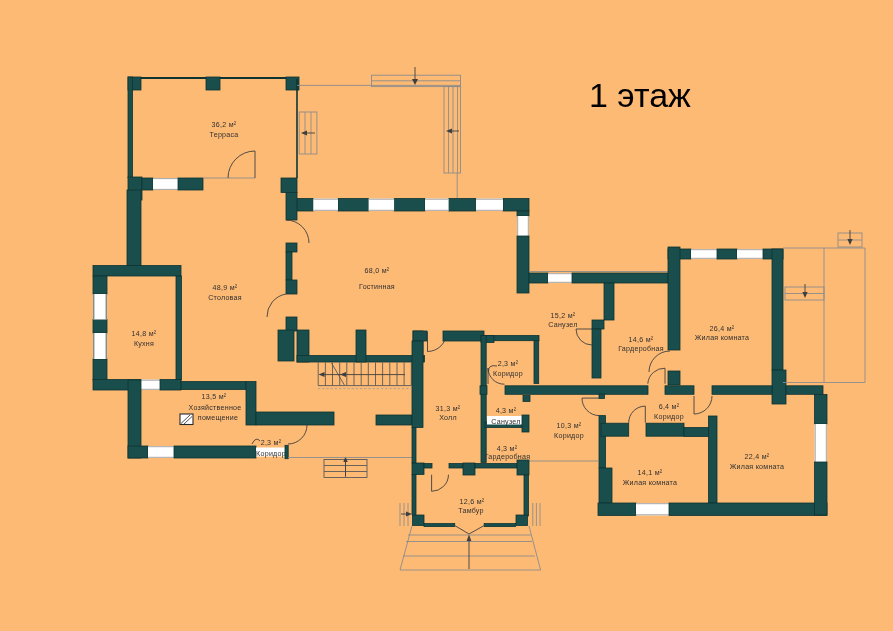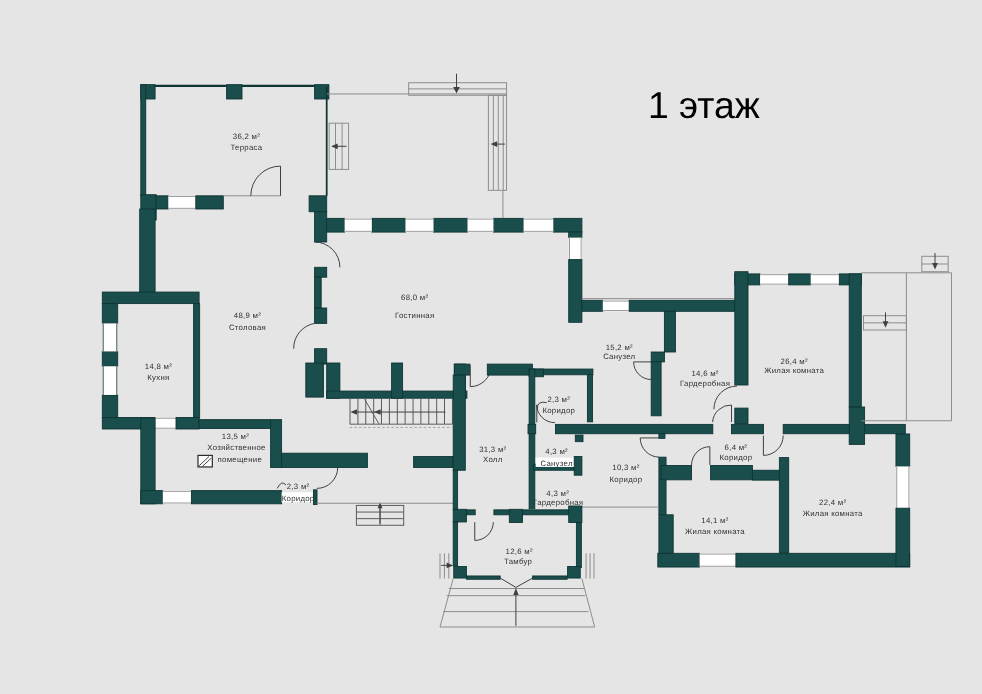--- a/index.html
+++ b/index.html
@@ -1,16 +1,16 @@
 <!DOCTYPE html>
 <html><head>
 <meta charset="utf-8">
 <style>
   html,body{margin:0;padding:0;background:#fff;}
-  .page{position:relative;width:893px;height:631px;background:#e5e5e5;overflow:hidden;}
+  .page{position:relative;width:893px;height:631px;background:#fdba74;overflow:hidden;}
   svg{display:block;}
   .w{fill:#1a4e4c;stroke:#0e3433;stroke-width:0.8;}
   .wl{stroke:#9a9a9a;stroke-width:0.9;fill:none;}
   .arc{fill:none;stroke:#3f3f3f;stroke-width:0.9;}
   .thin{stroke:#8c8c8c;stroke-width:0.9;fill:none;}
   .st{stroke:#5a5a5a;stroke-width:0.9;fill:none;}
   .lbl{font-family:"Liberation Sans",sans-serif;font-size:7.1px;fill:#303030;text-anchor:middle;letter-spacing:0.25px;}
   .wd{stroke:#46605e;stroke-width:1;fill:none;}
   .ttl{font-family:"Liberation Sans",sans-serif;font-size:34px;fill:#000;}
 </style>

